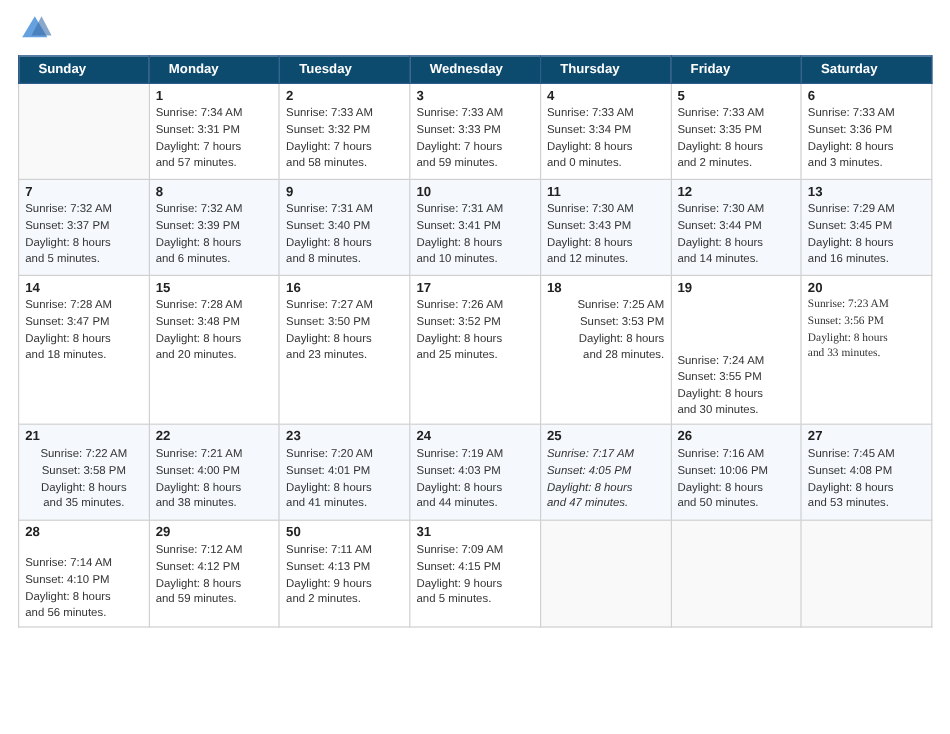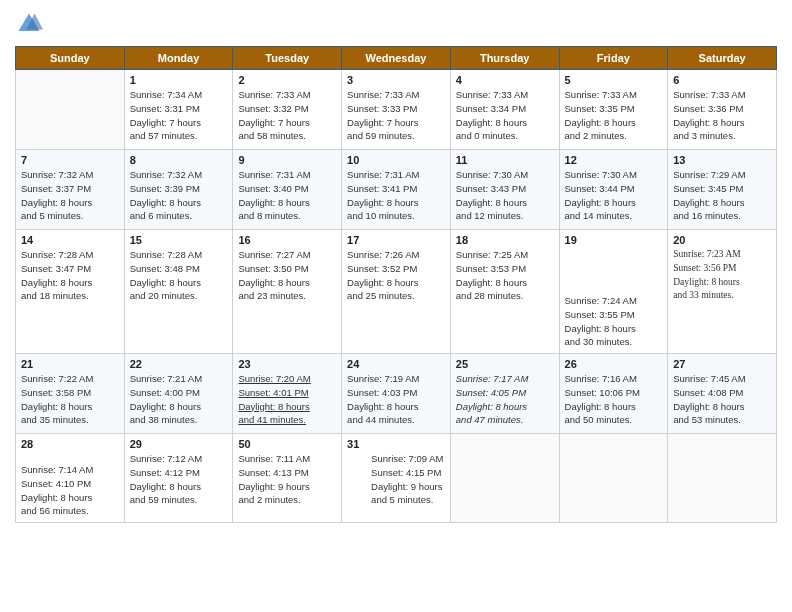--- a/index.html
+++ b/index.html
@@ -51,23 +51,23 @@
     .location {
       font-size: 13px;
       color: #444;
     }
     .calendar-table {
       width: 100%;
       border-collapse: collapse;
       font-size: 10px;
     }
     .calendar-table th {
-      background-color: #a16207;
+      background-color: #0c4a6e;
       color: #fff;
-      text-align: center;
+      text-align: left;
       padding: 5px 16px;
       font-size: 11px;
       font-weight: bold;
       border: 1px solid #2e5a8c;
     }
     .calendar-table td {
       border: 1px solid #d0d0d0;
       vertical-align: top;
       padding: 4px 5px;
       height: 80px;
@@ -246,21 +246,21 @@
           </td>
           <td>
             <span class="day-num">17</span>
             <div class="day-info" style="white-space: pre-line;">Sunrise: 7:26 AM
 Sunset: 3:52 PM
 Daylight: 8 hours
 and 25 minutes.</div>
           </td>
           <td>
             <span class="day-num">18</span>
-            <div class="day-info" style="white-space: pre-line;">Sunrise: 7:25 AM
+            <div class="day-info" style="white-space: pre-line; text-align: right;">Sunrise: 7:25 AM
 Sunset: 3:53 PM
 Daylight: 8 hours
 and 28 minutes.</div>
           </td>
           <td>
             <span class="day-num">19</span>
             <div class="day-info" style="white-space: pre-line; margin-top: 48px;">Sunrise: 7:24 AM
 Sunset: 3:55 PM
 Daylight: 8 hours
 and 30 minutes.</div>
@@ -269,35 +269,35 @@
             <span class="day-num">20</span>
             <div class="day-info" style="white-space: pre-line; font-family: Liberation Serif, serif;">Sunrise: 7:23 AM
 Sunset: 3:56 PM
 Daylight: 8 hours
 and 33 minutes.</div>
           </td>
         </tr>
         <tr>
           <td>
             <span class="day-num">21</span>
-            <div class="day-info" style="white-space: pre-line;">Sunrise: 7:22 AM
+            <div class="day-info" style="white-space: pre-line; text-align: center;">Sunrise: 7:22 AM
 Sunset: 3:58 PM
 Daylight: 8 hours
 and 35 minutes.</div>
           </td>
           <td>
             <span class="day-num">22</span>
             <div class="day-info" style="white-space: pre-line;">Sunrise: 7:21 AM
 Sunset: 4:00 PM
 Daylight: 8 hours
 and 38 minutes.</div>
           </td>
           <td>
             <span class="day-num">23</span>
-            <div class="day-info" style="white-space: pre-line; text-decoration: underline;">Sunrise: 7:20 AM
+            <div class="day-info" style="white-space: pre-line;">Sunrise: 7:20 AM
 Sunset: 4:01 PM
 Daylight: 8 hours
 and 41 minutes.</div>
           </td>
           <td>
             <span class="day-num">24</span>
             <div class="day-info" style="white-space: pre-line;">Sunrise: 7:19 AM
 Sunset: 4:03 PM
 Daylight: 8 hours
 and 44 minutes.</div>
@@ -341,21 +341,21 @@
           </td>
           <td>
             <span class="day-num">50</span>
             <div class="day-info" style="white-space: pre-line;">Sunrise: 7:11 AM
 Sunset: 4:13 PM
 Daylight: 9 hours
 and 2 minutes.</div>
           </td>
           <td>
             <span class="day-num">31</span>
-            <div class="day-info" style="white-space: pre-line; margin-left: 24px;">Sunrise: 7:09 AM
+            <div class="day-info" style="white-space: pre-line;">Sunrise: 7:09 AM
 Sunset: 4:15 PM
 Daylight: 9 hours
 and 5 minutes.</div>
           </td>
           <td class="empty-cell"></td>
           <td class="empty-cell"></td>
           <td class="empty-cell"></td>
         </tr>
       </tbody>
   </table>

